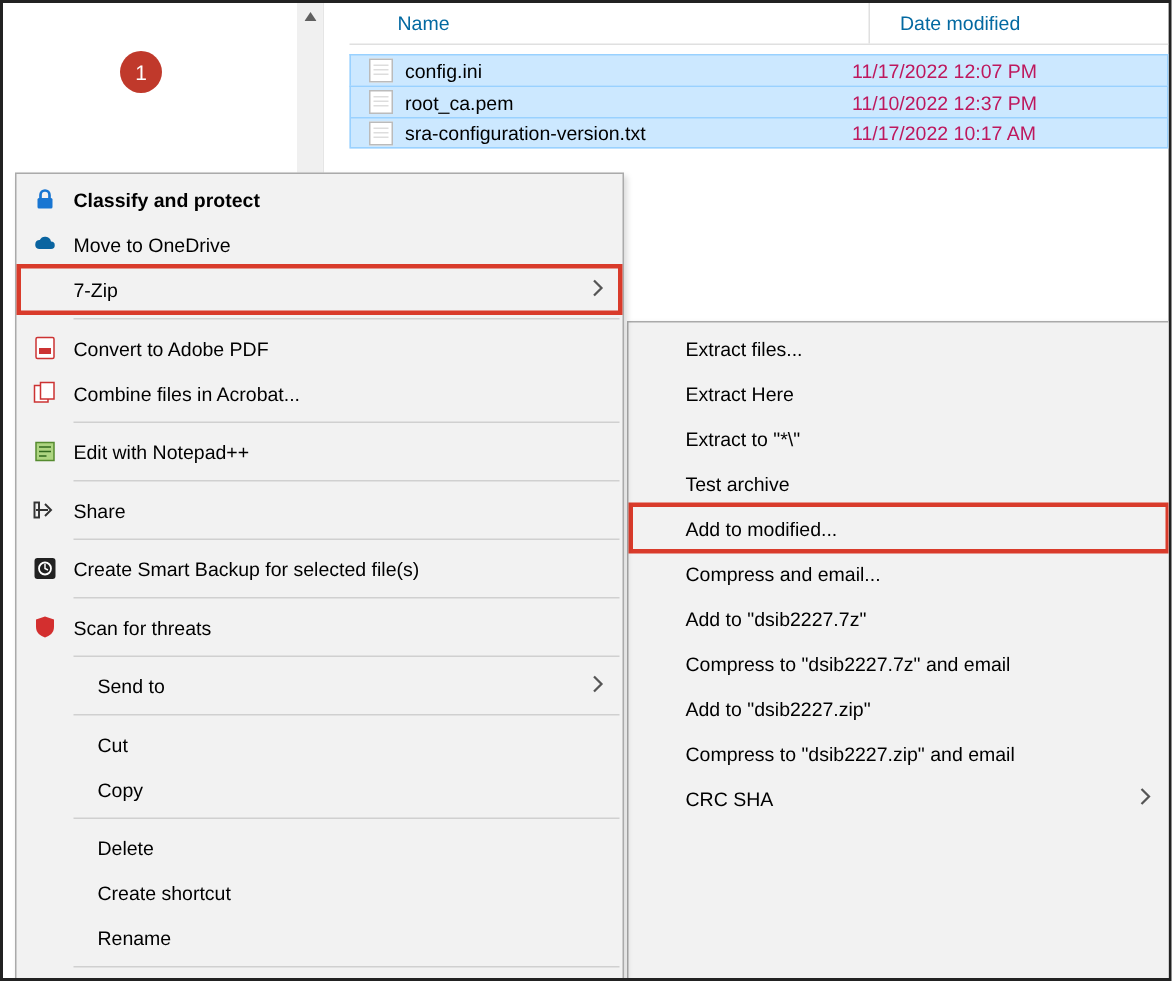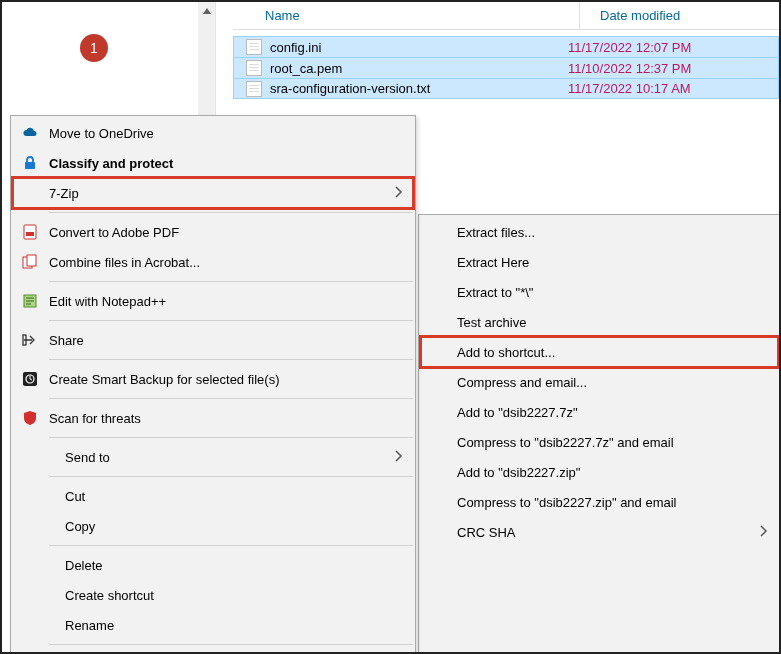--- a/index.html
+++ b/index.html
@@ -190,36 +190,36 @@
       <div class="file-row">
         <div class="ficon"></div>
         <div class="fname">sra-configuration-version.txt</div>
         <div class="fdate">11/17/2022 10:17 AM</div>
       </div>
     </div>
   </div>
 </div>
 
 <div class="context-menu">
-  <div class="menu-item">
-    <span class="micon">
-      <svg class="icon-cloud" viewBox="0 0 16 16">
-          <path d="M4 11a3 3 0 0 1 .5-5.96A4 4 0 0 1 12 6a2.5 2.5 0 0 1 0 5H4z" fill="#0a64a0"></path>
-        </svg>
-    </span>
-    <span class="mlabel">Move to OneDrive</span>
-  </div>
   <div class="menu-item bold">
     <span class="micon">
       <svg class="icon-lock" viewBox="0 0 16 16">
           <rect x="3" y="7" width="10" height="7" rx="1" fill="#1976d2"></rect>
           <path d="M5 7 V5 a3 3 0 0 1 6 0 V7" fill="none" stroke="#1976d2" stroke-width="1.8"></path>
         </svg>
     </span>
     <span class="mlabel">Classify and protect</span>
+  </div>
+  <div class="menu-item">
+    <span class="micon">
+      <svg class="icon-cloud" viewBox="0 0 16 16">
+          <path d="M4 11a3 3 0 0 1 .5-5.96A4 4 0 0 1 12 6a2.5 2.5 0 0 1 0 5H4z" fill="#0a64a0"></path>
+        </svg>
+    </span>
+    <span class="mlabel">Move to OneDrive</span>
   </div>
   <div class="menu-item hl-red">
     <span class="micon"></span>
     <span class="mlabel">7-Zip</span>
     <span class="chev">
       <svg width="8" height="12" viewBox="0 0 8 12">
           <path d="M1 1 L6 6 L1 11" fill="none" stroke="#555" stroke-width="1.5"></path>
         </svg>
     </span>
   </div>
@@ -321,21 +321,21 @@
   <div class="menu-item">
     <span class="mlabel">Extract Here</span>
   </div>
   <div class="menu-item">
     <span class="mlabel">Extract to "*\"</span>
   </div>
   <div class="menu-item">
     <span class="mlabel">Test archive</span>
   </div>
   <div class="menu-item hl-red">
-    <span class="mlabel">Add to shortcut...</span>
+    <span class="mlabel">Add to modified...</span>
   </div>
   <div class="menu-item">
     <span class="mlabel">Compress and email...</span>
   </div>
   <div class="menu-item">
     <span class="mlabel">Add to "dsib2227.7z"</span>
   </div>
   <div class="menu-item">
     <span class="mlabel">Compress to "dsib2227.7z" and email</span>
   </div>

